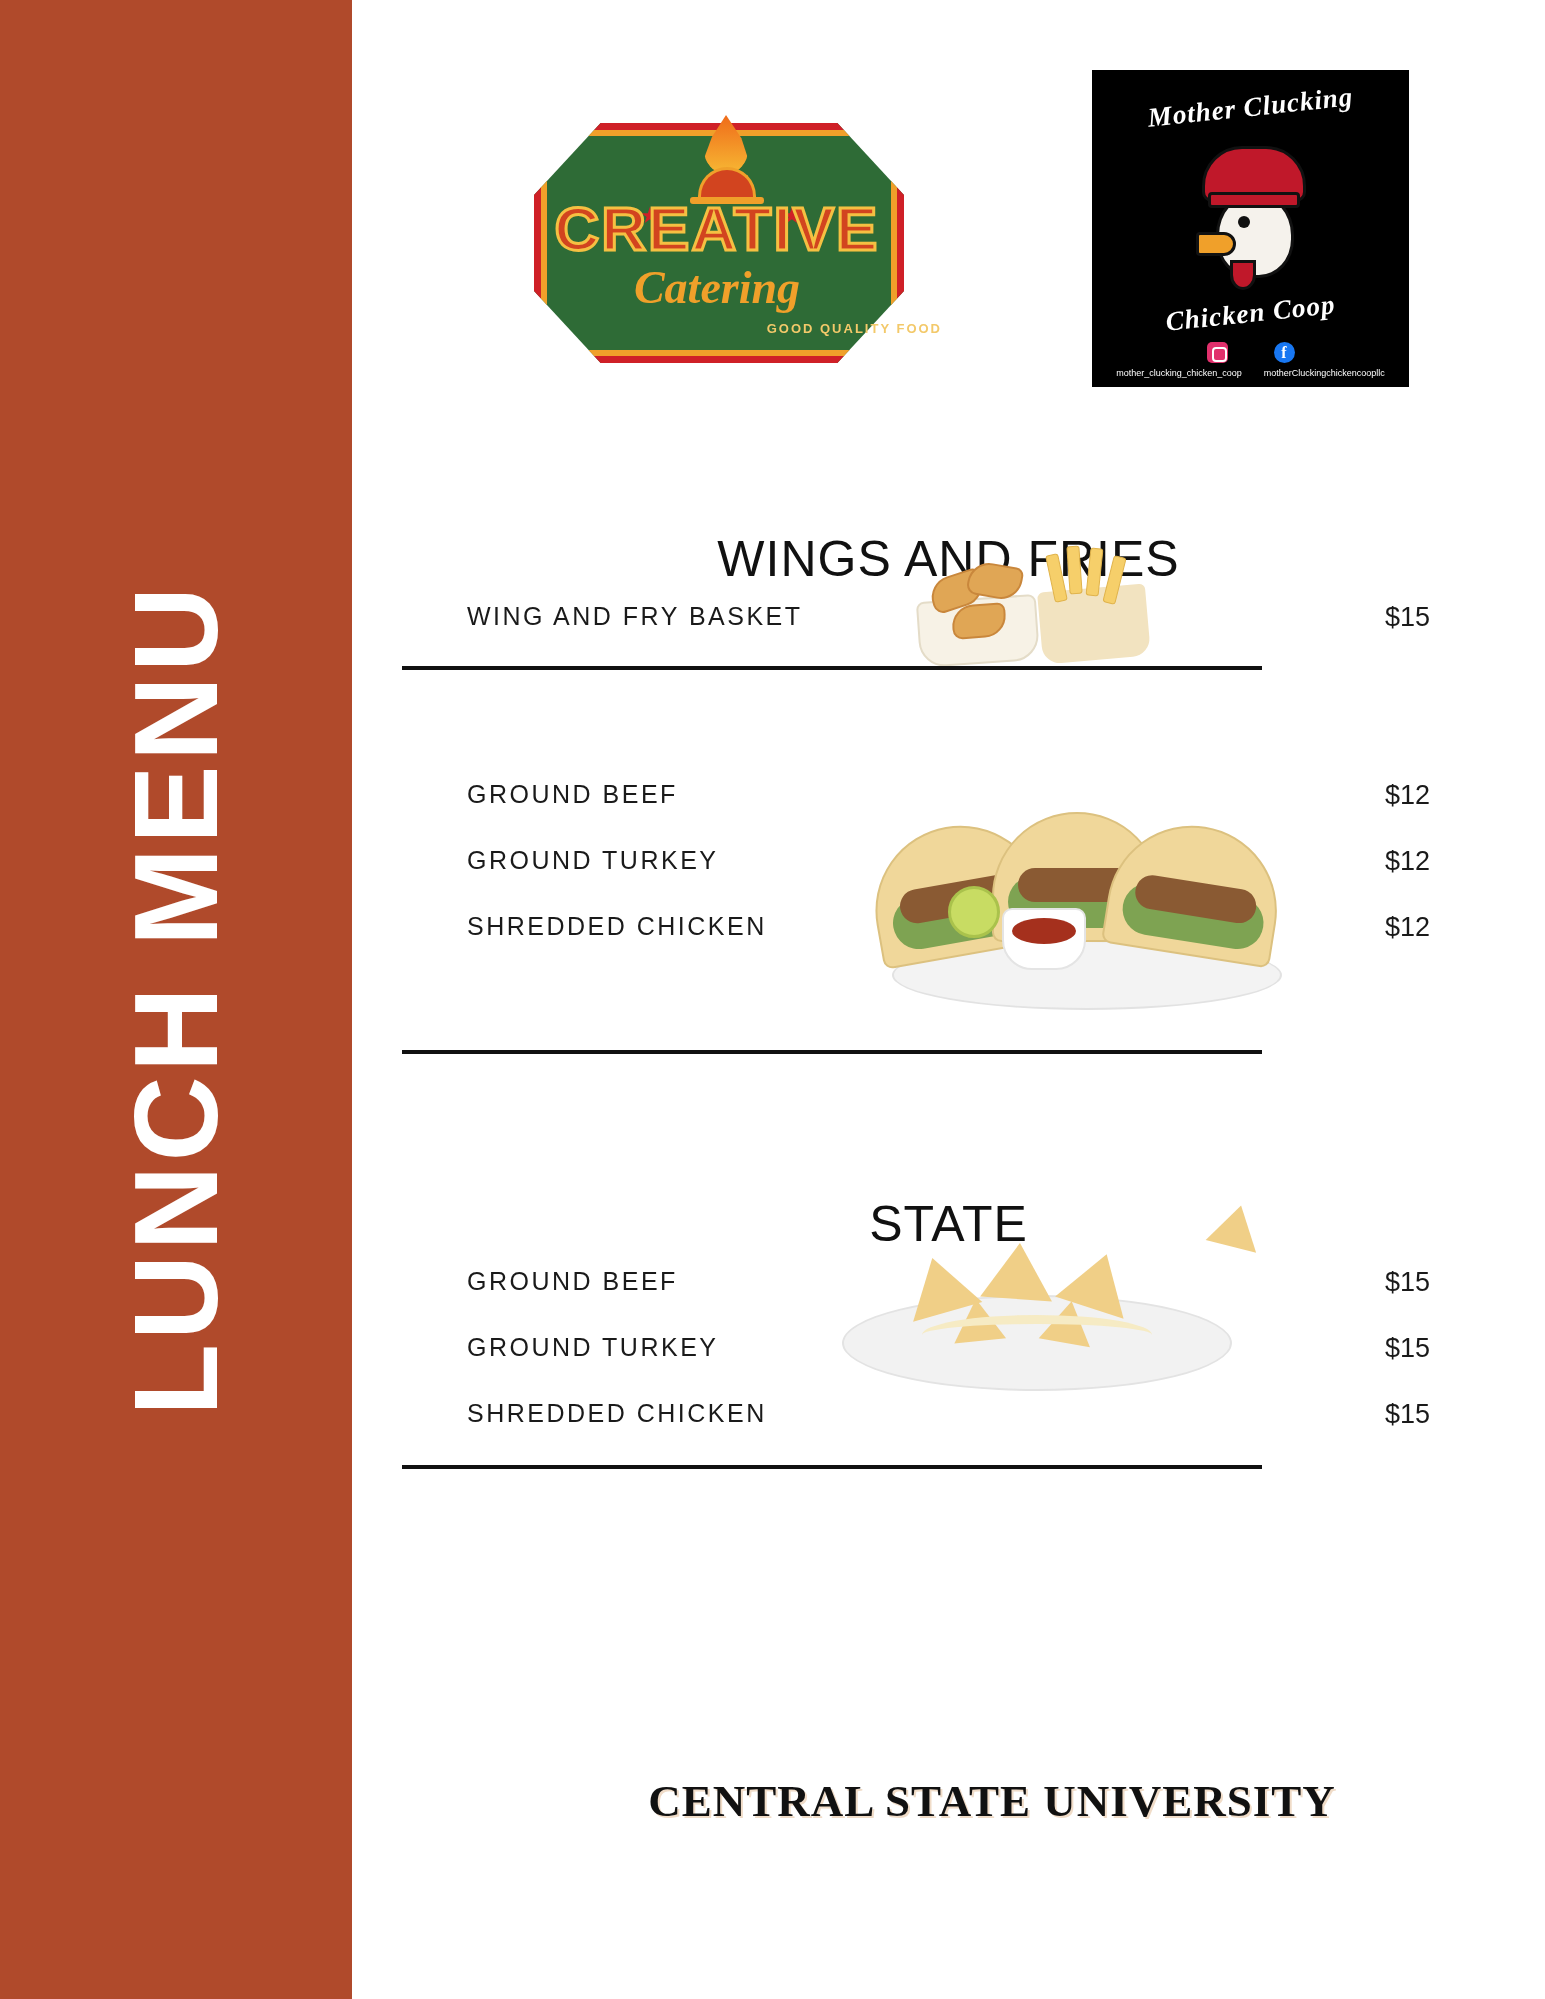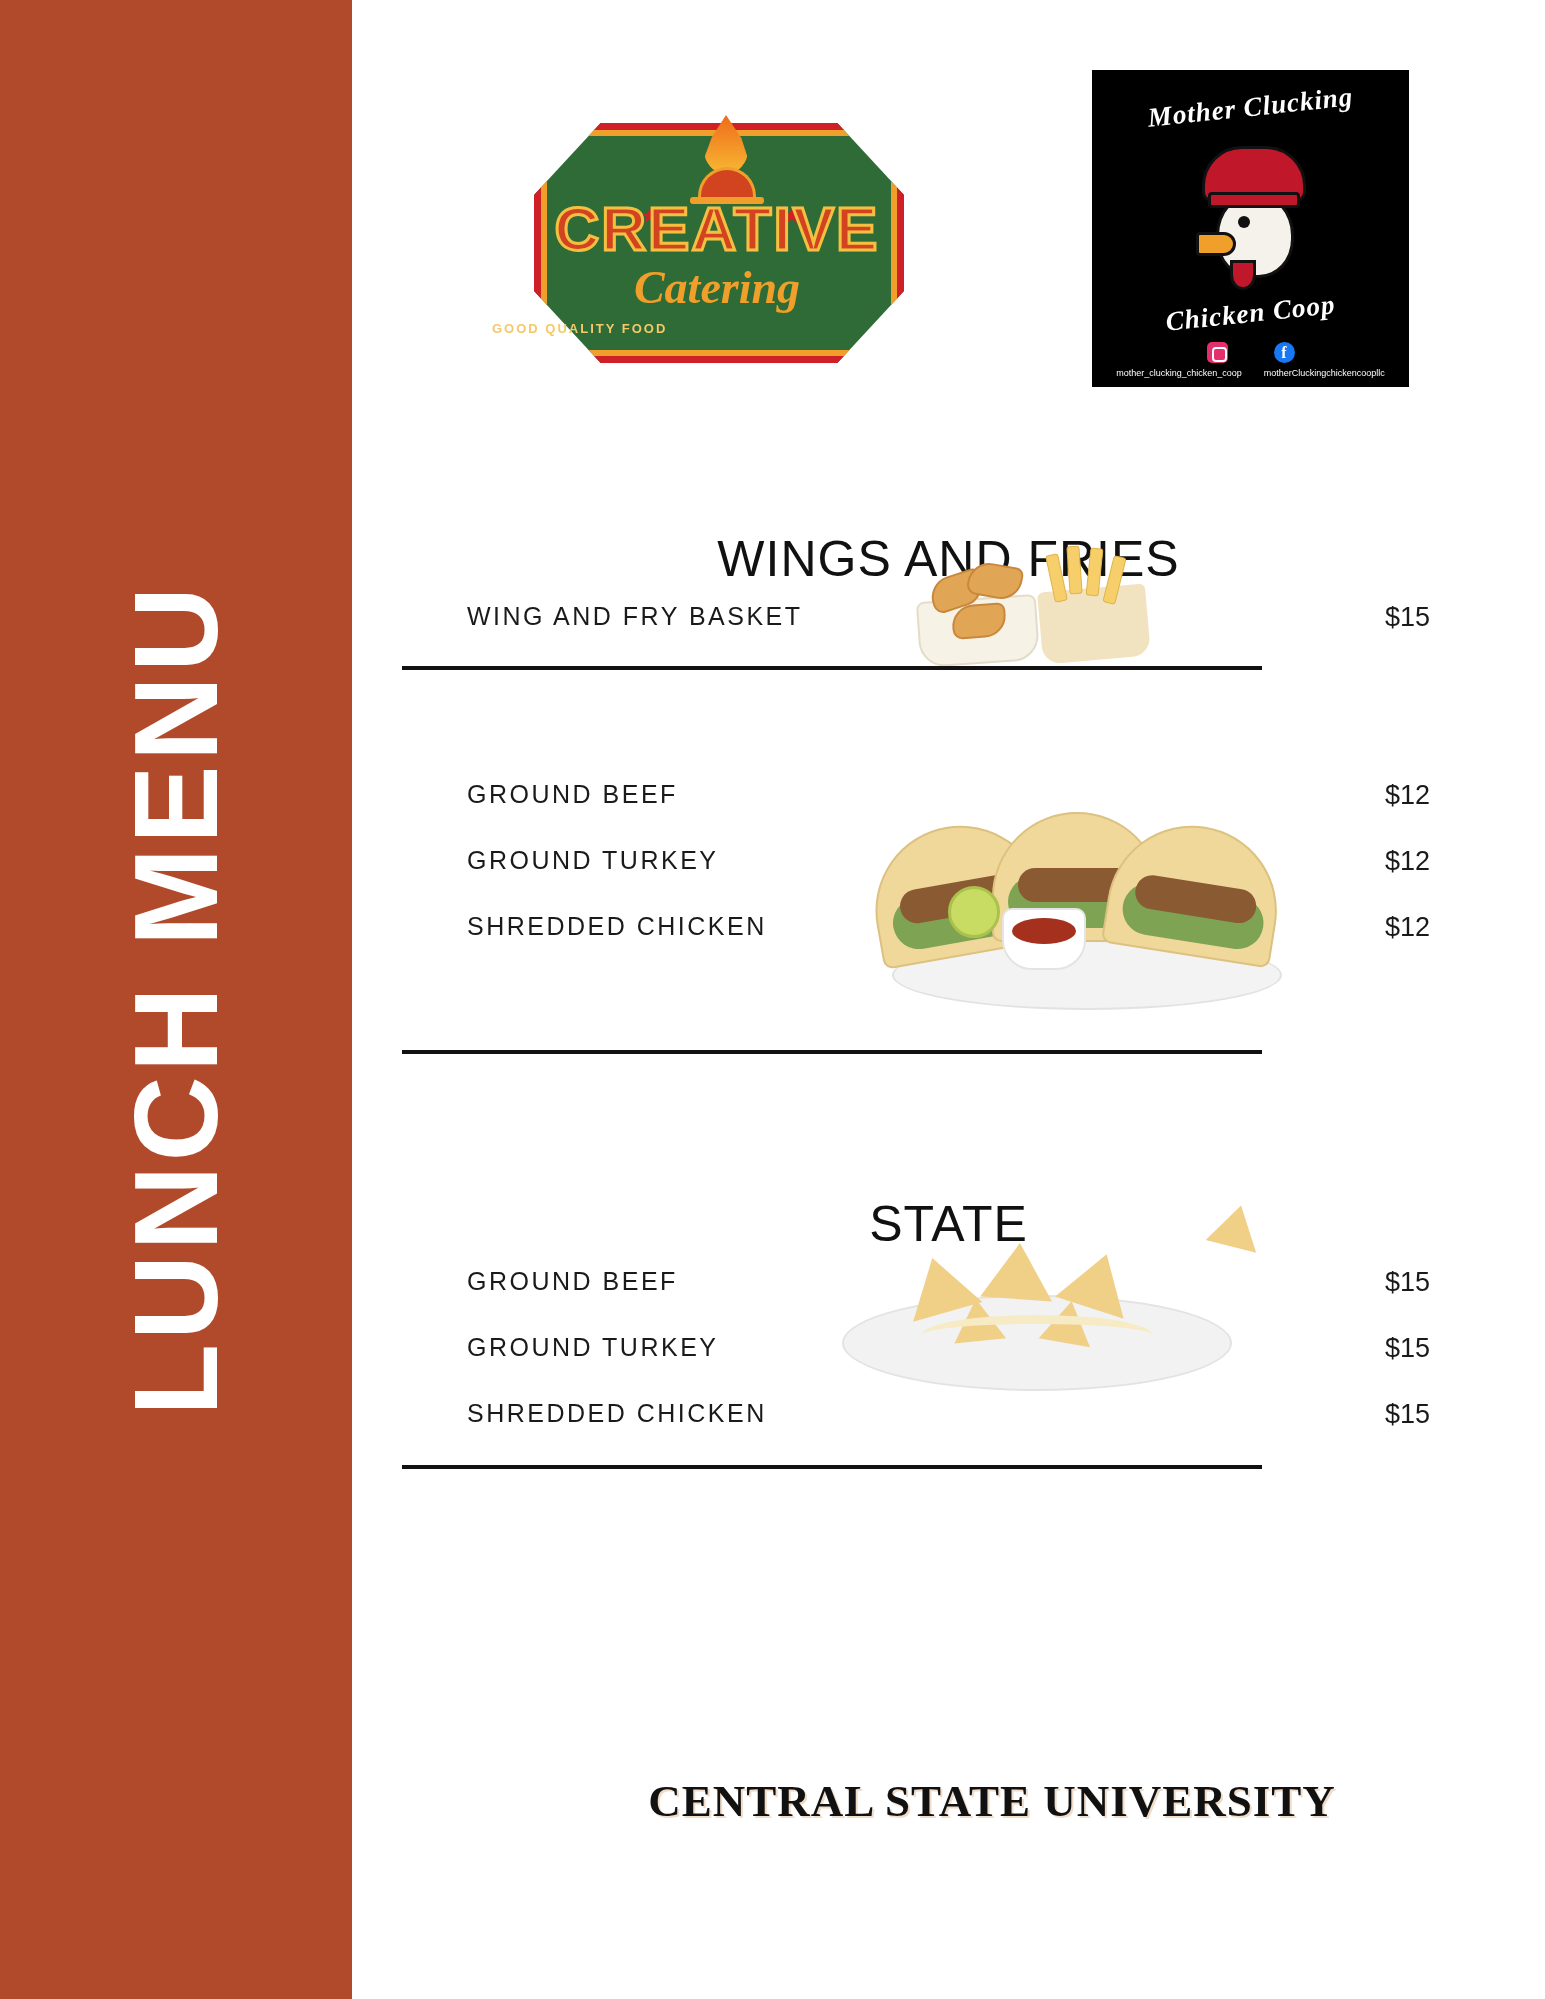--- a/index.html
+++ b/index.html
@@ -90,21 +90,21 @@
     font-size: 46px;
     font-style: italic;
     font-weight: bold;
     color: #f0a02a;
     font-family: "Liberation Serif", serif;
   }
   #creative-tag {
     position: absolute;
     left: 0; top: 246px;
     width: 450px;
-    text-align: left;
+    text-align: right;
     font-size: 13px;
     letter-spacing: 2px;
     font-weight: bold;
     color: #f3c96a;
   }
   .cloche {
     position: absolute;
     left: 206px; top: 92px;
     width: 58px; height: 30px;
     background: #d2441f;

